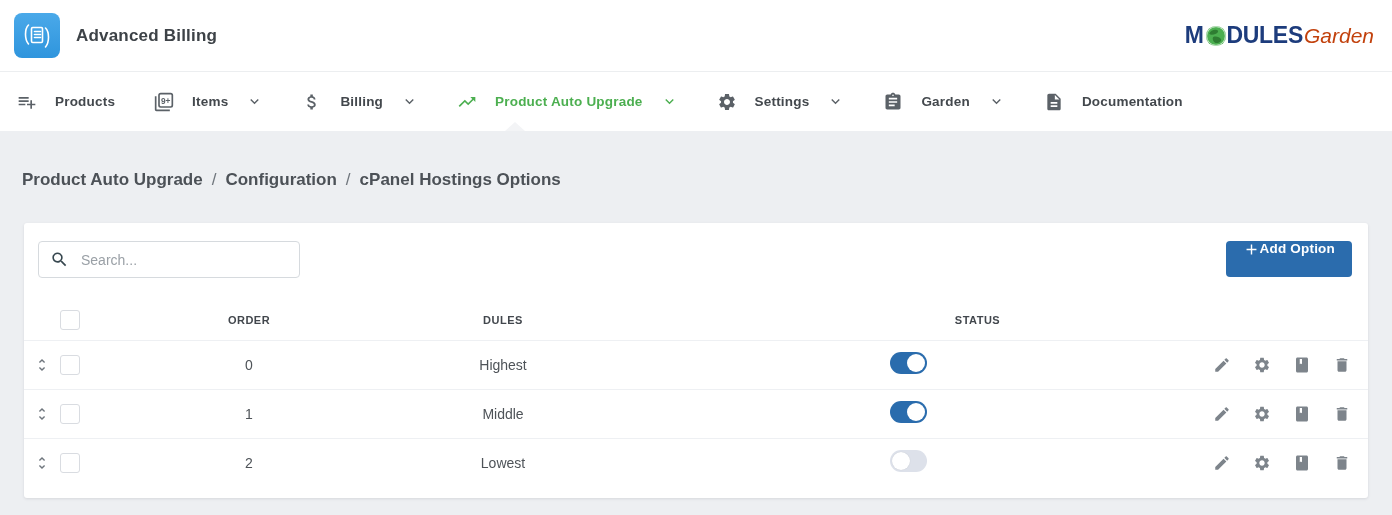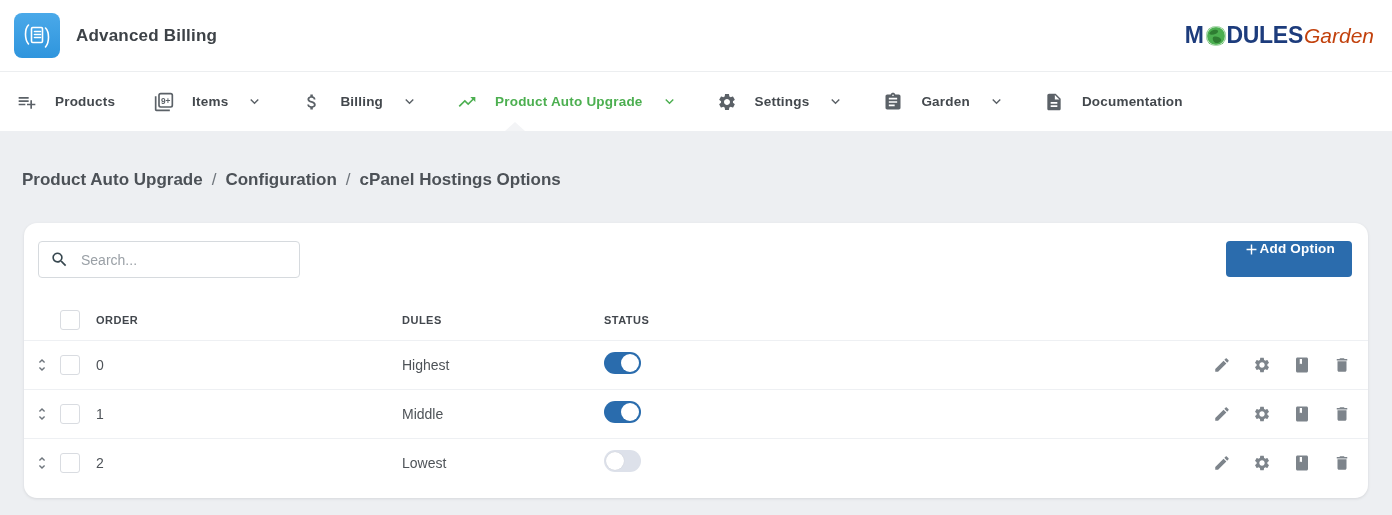--- a/index.html
+++ b/index.html
@@ -46,21 +46,21 @@
   .notch {
     position:absolute; top:-9px; left:505px; width:0; height:0;
     border-left:10px solid transparent; border-right:10px solid transparent;
     border-bottom:9px solid #f3f4f6;
   }
   .breadcrumb { padding:39px 0 0 22px; font-size:17px; font-weight:bold; color:#4c5157; }
   .breadcrumb .sep { color:#70767d; font-weight:normal; margin:0 9px; }
 
   
   .card {
-    margin:33px 24px 0; background:#fff; border-radius:13px;
+    margin:33px 24px 0; background:#fff; border-radius:3px;
     box-shadow:0 1px 3px rgba(60,64,67,.13); padding-bottom:11px;
   }
   .toolbar { display:flex; justify-content:space-between; align-items:flex-start; padding:18px 16px 21px 14px; }
   .search-box {
     width:262px; height:37px; border:1px solid #d6dade; border-radius:4px;
     display:flex; align-items:center; padding:0 11px; gap:10px; background:#fff;
   }
   .search-box .icon { color:#37474f; }
   .search-box .icon svg { width:19px; height:19px; }
   .search-box input {
@@ -70,21 +70,21 @@
   .search-box input::placeholder { color:#9aa0a6; }
   .btn-add {
     height:36px; border:none; border-radius:4px; background:#2b6cad; color:#fff;
     display:flex; align-items:flex-start; padding:0 17px; cursor:pointer;
     font-family:"Liberation Sans", sans-serif;
   }
   .btn-add .icon svg { width:17px; height:17px; }
   .btn-add .lbl { font-size:13.5px; font-weight:bold; letter-spacing:.2px; }
 
   
-  .trow, .thead { display:flex; align-items:center; }
+  .trow, .thead { display:flex; align-items:center;text-align:center; }
   .thead { height:41px; }
   .trow { height:49px; border-top:1px solid #eef0f3; }
   .c-drag { width:36px; padding-left:10px; color:#6f767d; }
   .c-drag .drag { cursor:grab; display:block; width:16px; height:16px; }
   .c-drag svg { width:16px; height:16px; }
   .checkbox {
     width:20px; height:20px; border:1px solid #d9dce1; border-radius:3px;
     background:#fff; cursor:pointer; flex:0 0 auto;
   }
   .c-order { margin-left:16px; width:306px; font-size:14px; color:#4e5358; }

